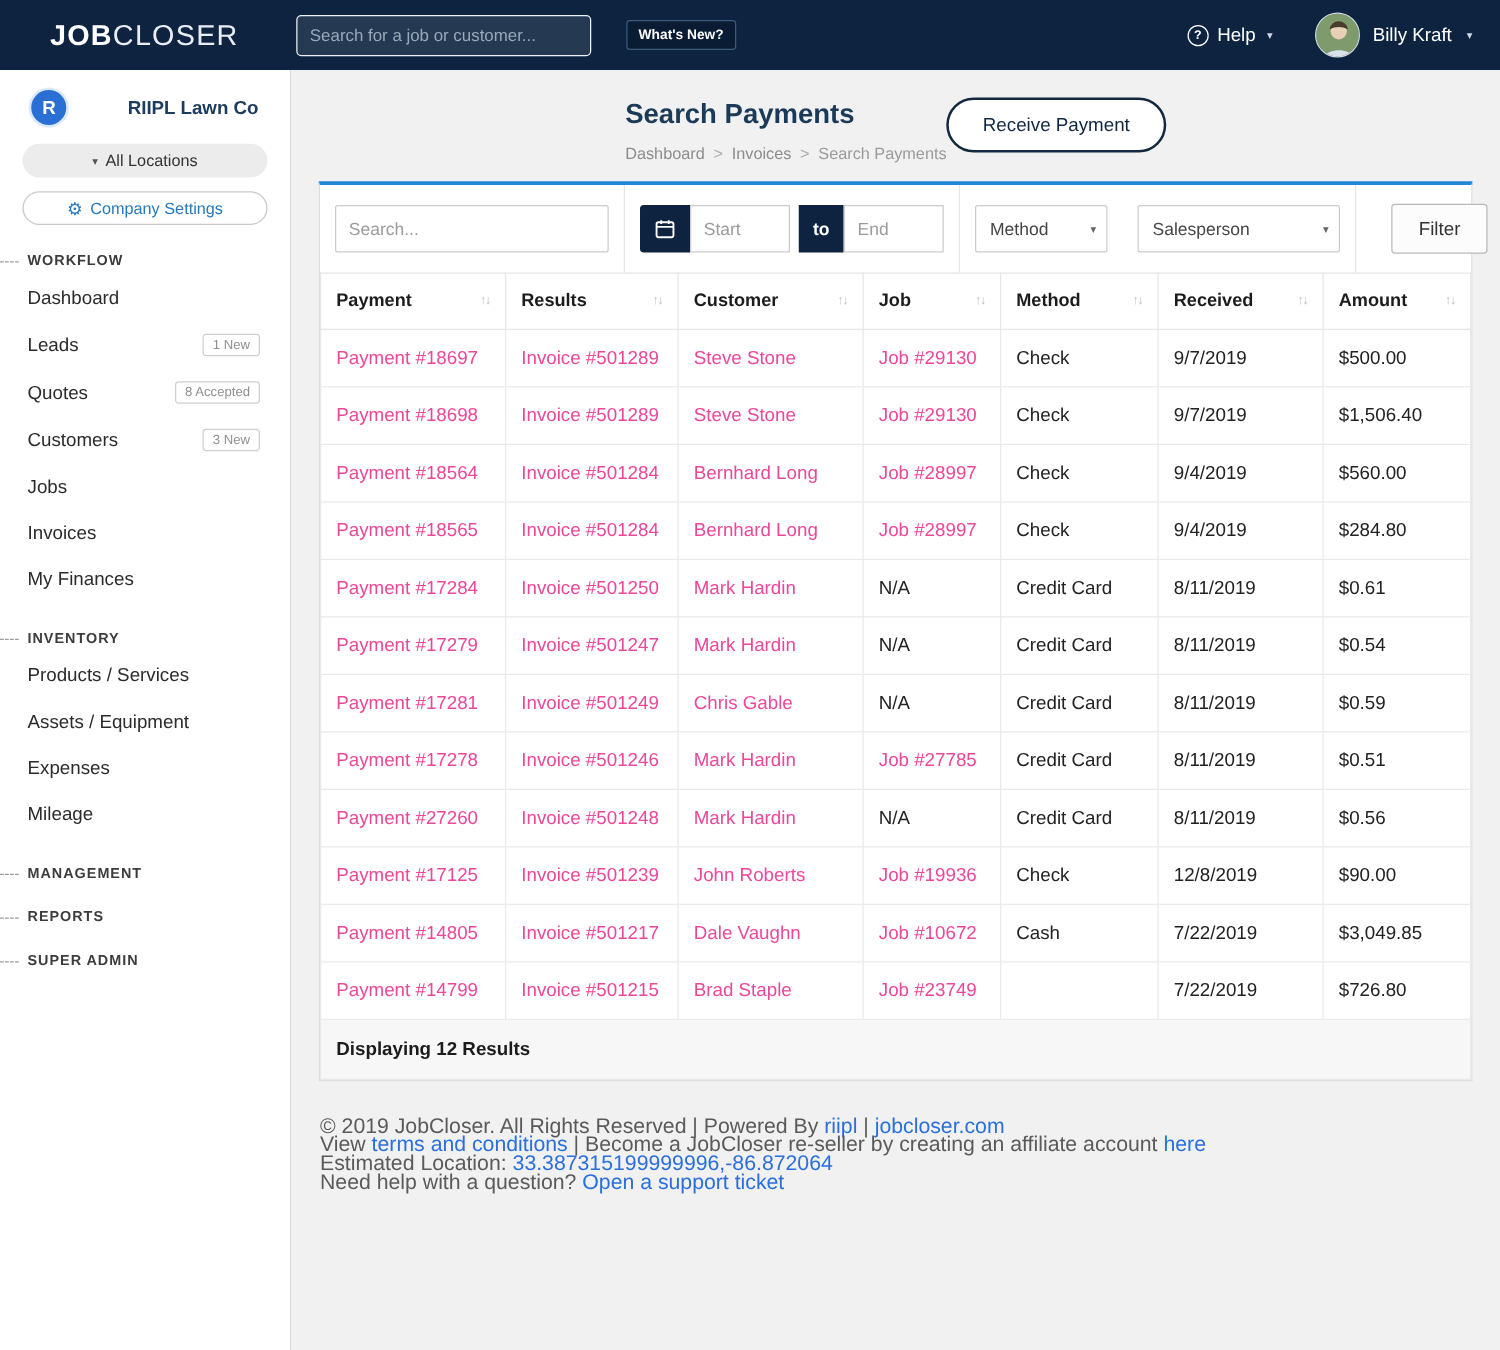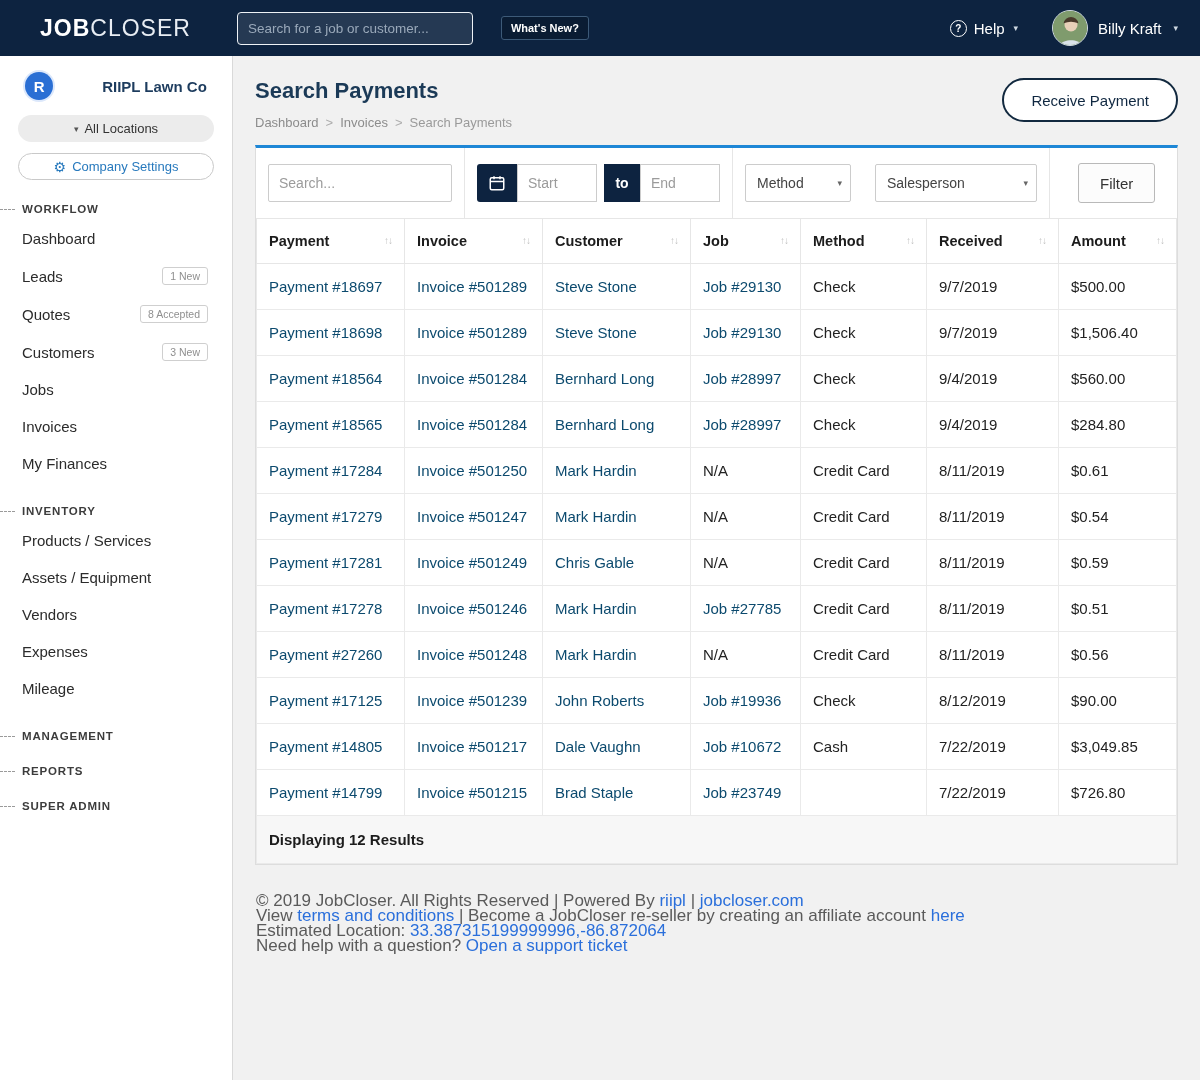--- a/index.html
+++ b/index.html
@@ -35,54 +35,54 @@
   .loc-chev { font-size: 9px; color: #555; }
   .settings-pill { background: #fff; border: 1px solid #c9c9c9; color: #2779bd; }
   .gear { font-size: 14px; color: #2779bd; }
   .side-section { display: flex; align-items: center; margin: 23px 0 5px; font-size: 11.5px; font-weight: bold; color: #3c3c3c; letter-spacing: 0.8px; cursor: pointer; }
   .dash { width: 15px; border-top: 1px dashed #9a9a9a; margin-right: 7px; }
   .side-item { padding: 10px 14px 10px 22px; font-size: 15px; color: #2b2b2b; display: flex; align-items: center; justify-content: space-between; cursor: pointer; }
   .side-badge { font-size: 10.5px; color: #8f8f8f; border: 1px solid #cfcfcf; border-radius: 3px; padding: 2px 7px; background: #fff; margin-right: 10px; white-space: nowrap; }
 
   
   .main { flex: 1; background: #f1f1f1; padding: 16px 22px 0; overflow: hidden; }
-  .main-header { display: flex; justify-content: space-between; align-items: flex-start; }
+  .main-header { display: flex; justify-content: center; align-items: flex-start; }
   .page-title { font-size: 22px; font-weight: bold; color: #1b3a57; margin: 6px 0 11px; }
   .breadcrumb { font-size: 13px; color: #9a9a9a; }
   .bc-item { color: #8c8c8c; cursor: pointer; }
   .bc-current { cursor: default; color: #9a9a9a; }
   .bc-sep { margin: 0 7px; color: #adadad; }
   .receive-btn { height: 44px; border-radius: 23px; border: 2px solid #12293f; background: #fff; color: #0f2740; font-size: 15px; padding: 0 27px; cursor: pointer; margin-top: 6px; font-family: "Liberation Sans", sans-serif; }
 
   
   .card { margin-top: 15px; background: #fff; border: 1px solid #ddd; border-top: 3px solid #1e87d6; }
   .filter-bar { display: flex; align-items: center; height: 70px; }
   .fgroup { display: flex; align-items: center; height: 100%; padding: 0 12px; }
   .fdiv { border-left: 1px solid #e6e6e6; }
   .f-input { height: 38px; border: 1px solid #ccc; padding: 0 10px; font-size: 14px; color: #333; border-radius: 2px; background: #fff; font-family: "Liberation Sans", sans-serif; }
   .f-input::placeholder { color: #9b9b9b; }
-  .search-input { width: 184px; }
+  .search-input { width: 219px; }
   .cal-btn { width: 40px; height: 38px; background: #0d2340; border: none; border-radius: 3px 0 0 3px; display: flex; align-items: center; justify-content: center; cursor: pointer; }
   .date-input { width: 80px; border-radius: 0; }
   .to-box { width: 36px; height: 38px; background: #0d2340; color: #fff; display: flex; align-items: center; justify-content: center; font-size: 14px; font-weight: bold; margin-left: 7px; }
   .select { height: 38px; border: 1px solid #ccc; background: #fff; display: flex; align-items: center; justify-content: space-between; padding: 0 8px 0 11px; font-size: 14px; color: #444; border-radius: 2px; cursor: pointer; }
   .sel-method { width: 106px; }
   .sel-sales { width: 162px; }
   .sel-arrow { font-size: 9px; color: #666; }
   .filter-btn { height: 40px; padding: 0 21px; border: 1px solid #b9b9b9; border-radius: 3px; background: #fcfcfc; font-size: 15px; color: #333; cursor: pointer; margin-left: 16px; font-family: "Liberation Sans", sans-serif; }
 
   
   table.pay-table { width: 100%; border-collapse: collapse; table-layout: fixed; }
   .pay-table th { text-align: left; font-size: 14.5px; font-weight: bold; color: #1c1c1c; padding: 14px 12px; border: 1px solid #e6e6e6; background: #fff; cursor: pointer; }
   .pay-table th:nth-child(1){ width: 148px; } .pay-table th:nth-child(2){ width: 138px; }
   .pay-table th:nth-child(3){ width: 148px; } .pay-table th:nth-child(4){ width: 110px; }
   .pay-table th:nth-child(5){ width: 126px; } .pay-table th:nth-child(6){ width: 132px; }
   .sort { float: right; color: #c0c0c0; font-size: 10px; letter-spacing: -1px; margin-top: 2px; }
   .pay-table td { font-size: 15px; color: #222; padding: 14px 12px; border: 1px solid #eaeaea; background: #fff; overflow: hidden; white-space: nowrap; }
-  .tlink { color: #0c4a6e; cursor: pointer; }
+  .tlink { color: #ec4899; cursor: pointer; }
   .pay-table tfoot td { font-weight: bold; font-size: 15px; color: #1c1c1c; background: #f7f7f7; padding: 15px 12px; }
 
   
   .page-footer { margin: 28px 0 0 1px; font-size: 17px; color: #5a5a5a; line-height: 15px; }
   .page-footer a { color: #2a6fdb; cursor: pointer; }
 </style>
 </head>
 <body>
 
 <div class="navbar">
@@ -157,23 +157,20 @@
           <span class="dash"></span>
           <span>INVENTORY</span>
         </div>
         <div class="side-item">
           <span>Products / Services</span>
         </div>
         <div class="side-item">
           <span>Assets / Equipment</span>
         </div>
         <div class="side-item">
-          <span>Vendors</span>
-        </div>
-        <div class="side-item">
           <span>Expenses</span>
         </div>
         <div class="side-item">
           <span>Mileage</span>
         </div>
         <div class="side-section">
           <span class="dash"></span>
           <span>MANAGEMENT</span>
         </div>
         <div class="side-section">
@@ -228,21 +225,21 @@
         </div>
         <div class="fgroup fdiv">
           <button class="filter-btn">Filter</button>
         </div>
       </div>
 
       <table class="pay-table">
         <thead>
             <tr>
               <th><span>Payment</span><span class="sort">↑↓</span></th>
-              <th><span>Invoice</span><span class="sort">↑↓</span></th>
+              <th><span>Results</span><span class="sort">↑↓</span></th>
               <th><span>Customer</span><span class="sort">↑↓</span></th>
               <th><span>Job</span><span class="sort">↑↓</span></th>
               <th><span>Method</span><span class="sort">↑↓</span></th>
               <th><span>Received</span><span class="sort">↑↓</span></th>
               <th><span>Amount</span><span class="sort">↑↓</span></th>
             </tr>
           </thead>
         <tbody>
             <tr>
               <td><a class="tlink" href="#">Payment #18697</a></td>
@@ -324,21 +321,21 @@
               <td><span>Credit Card</span></td>
               <td><span>8/11/2019</span></td>
               <td><span>$0.56</span></td>
             </tr>
             <tr>
               <td><a class="tlink" href="#">Payment #17125</a></td>
               <td><a class="tlink" href="#">Invoice #501239</a></td>
               <td><a class="tlink" href="#">John Roberts</a></td>
               <td><a class="tlink" href="#">Job #19936</a></td>
               <td><span>Check</span></td>
-              <td><span>8/12/2019</span></td>
+              <td><span>12/8/2019</span></td>
               <td><span>$90.00</span></td>
             </tr>
             <tr>
               <td><a class="tlink" href="#">Payment #14805</a></td>
               <td><a class="tlink" href="#">Invoice #501217</a></td>
               <td><a class="tlink" href="#">Dale Vaughn</a></td>
               <td><a class="tlink" href="#">Job #10672</a></td>
               <td><span>Cash</span></td>
               <td><span>7/22/2019</span></td>
               <td><span>$3,049.85</span></td>

